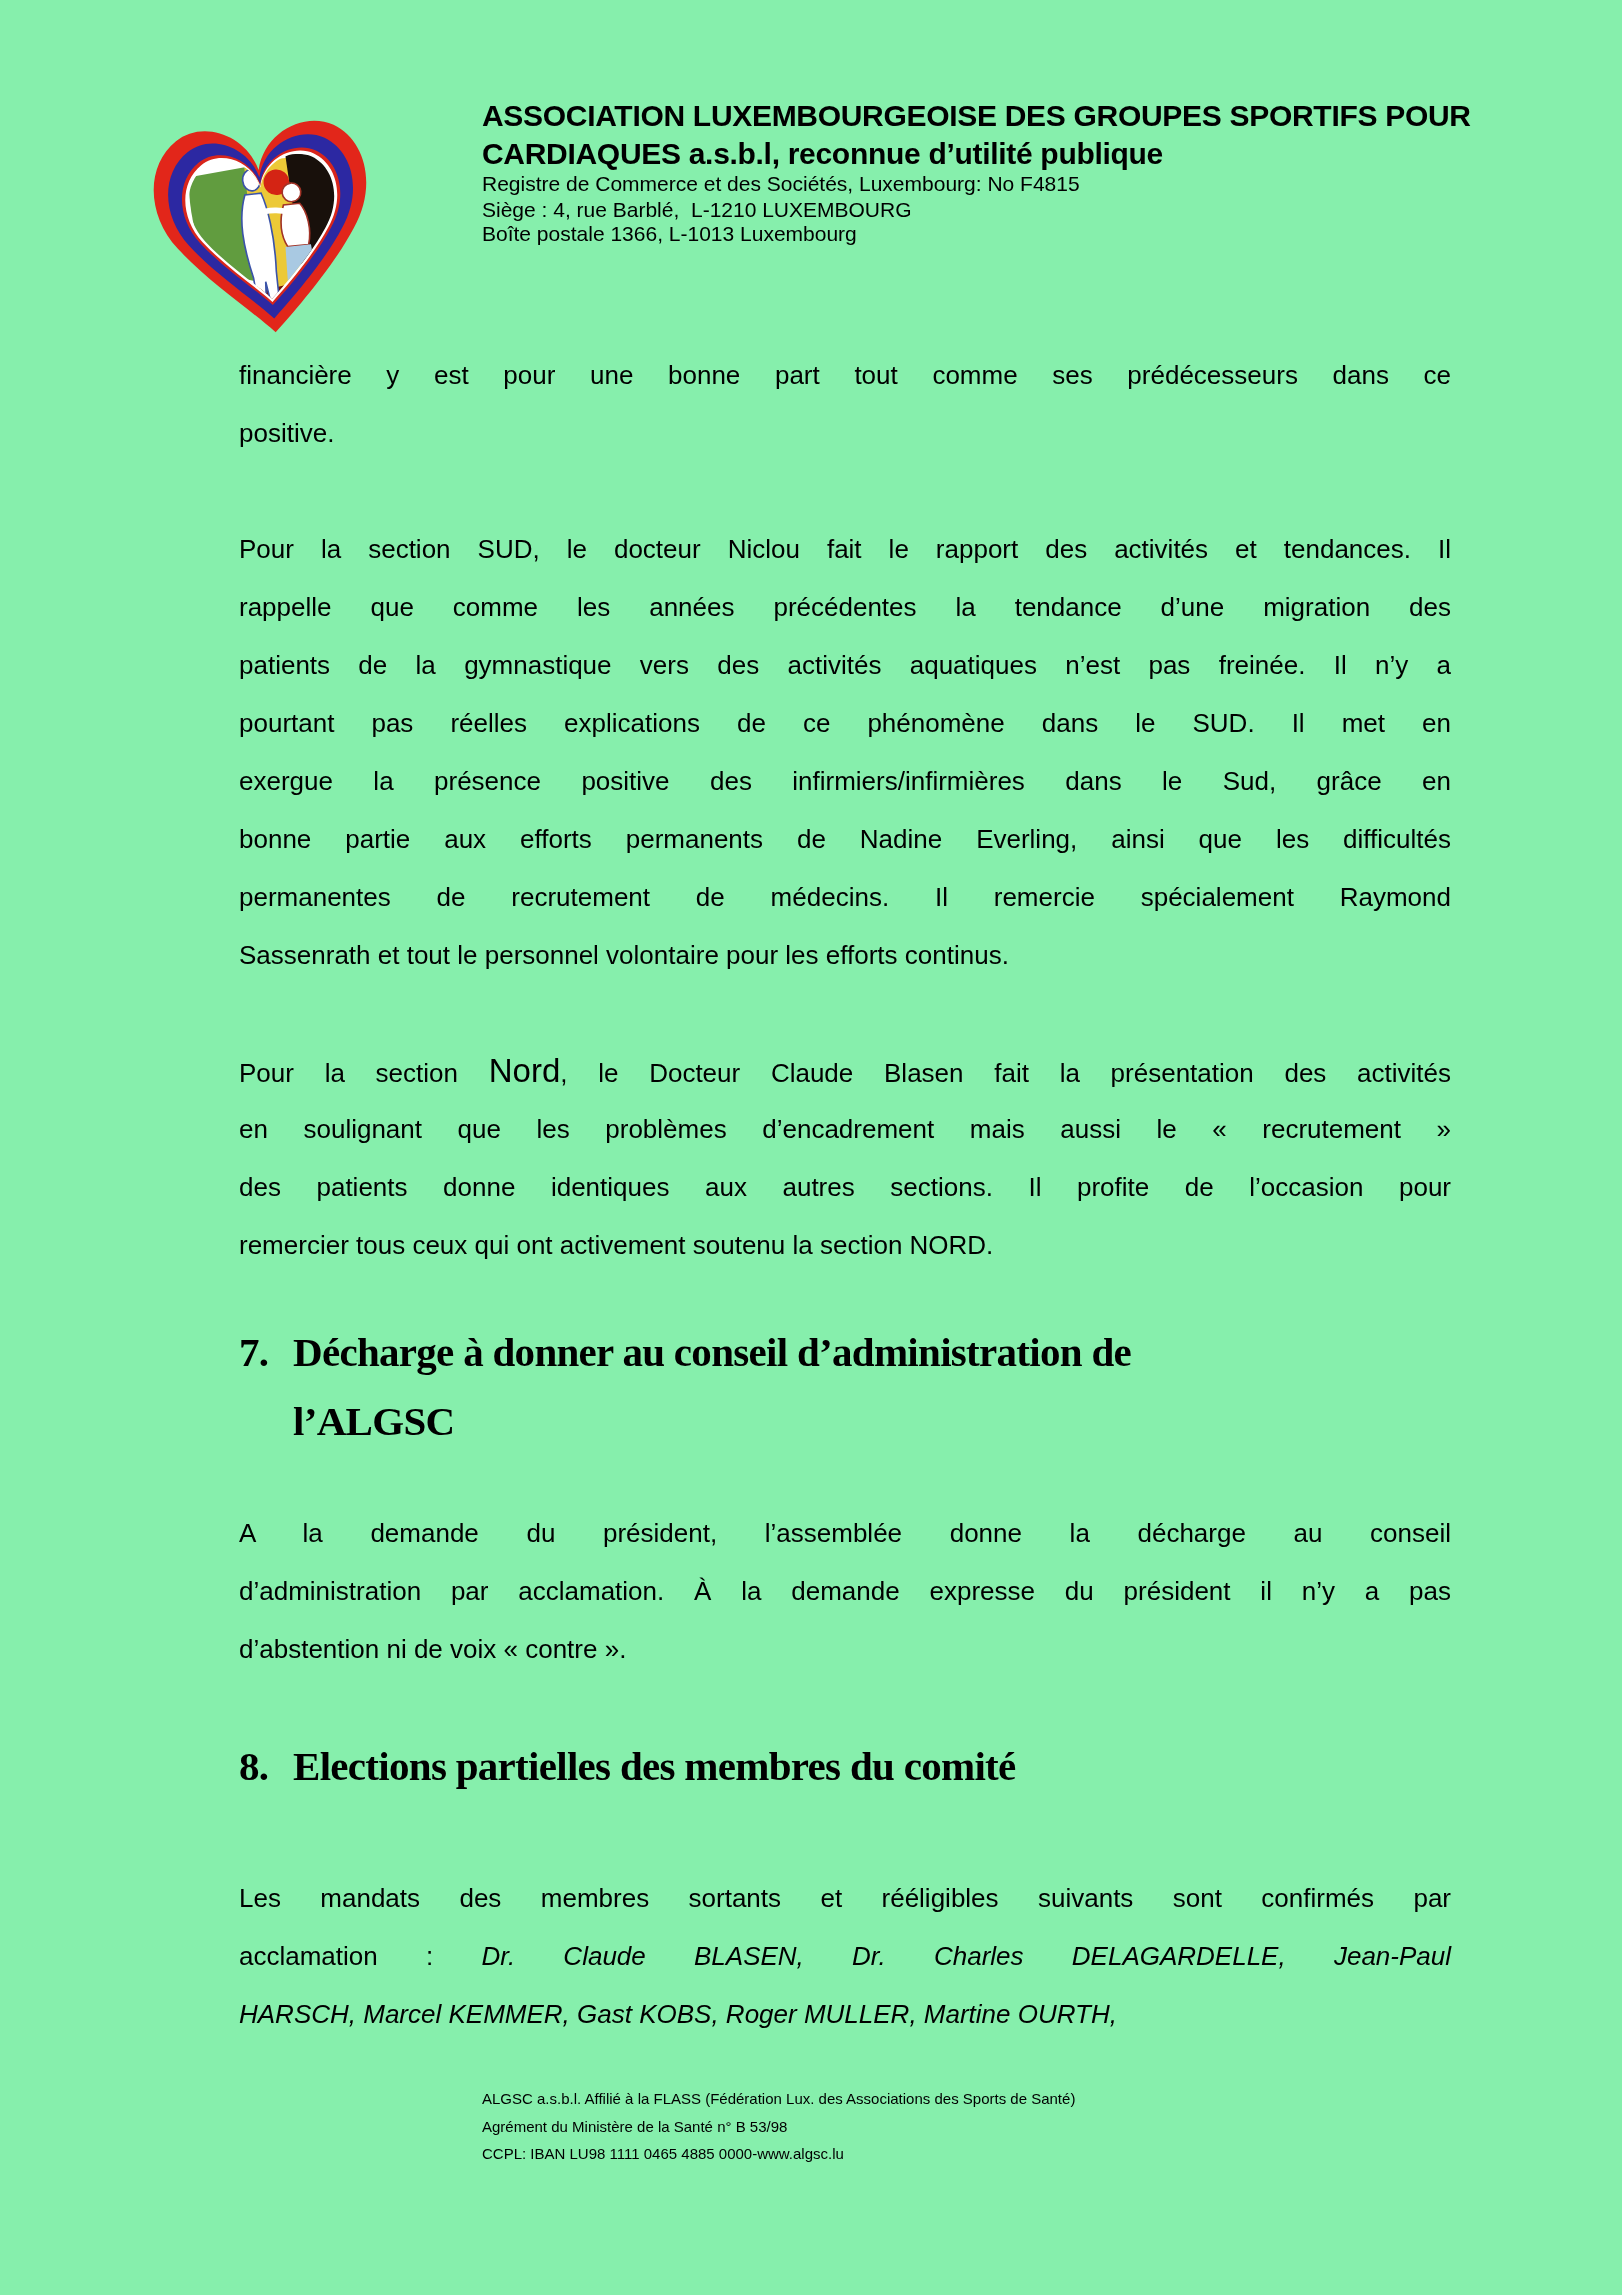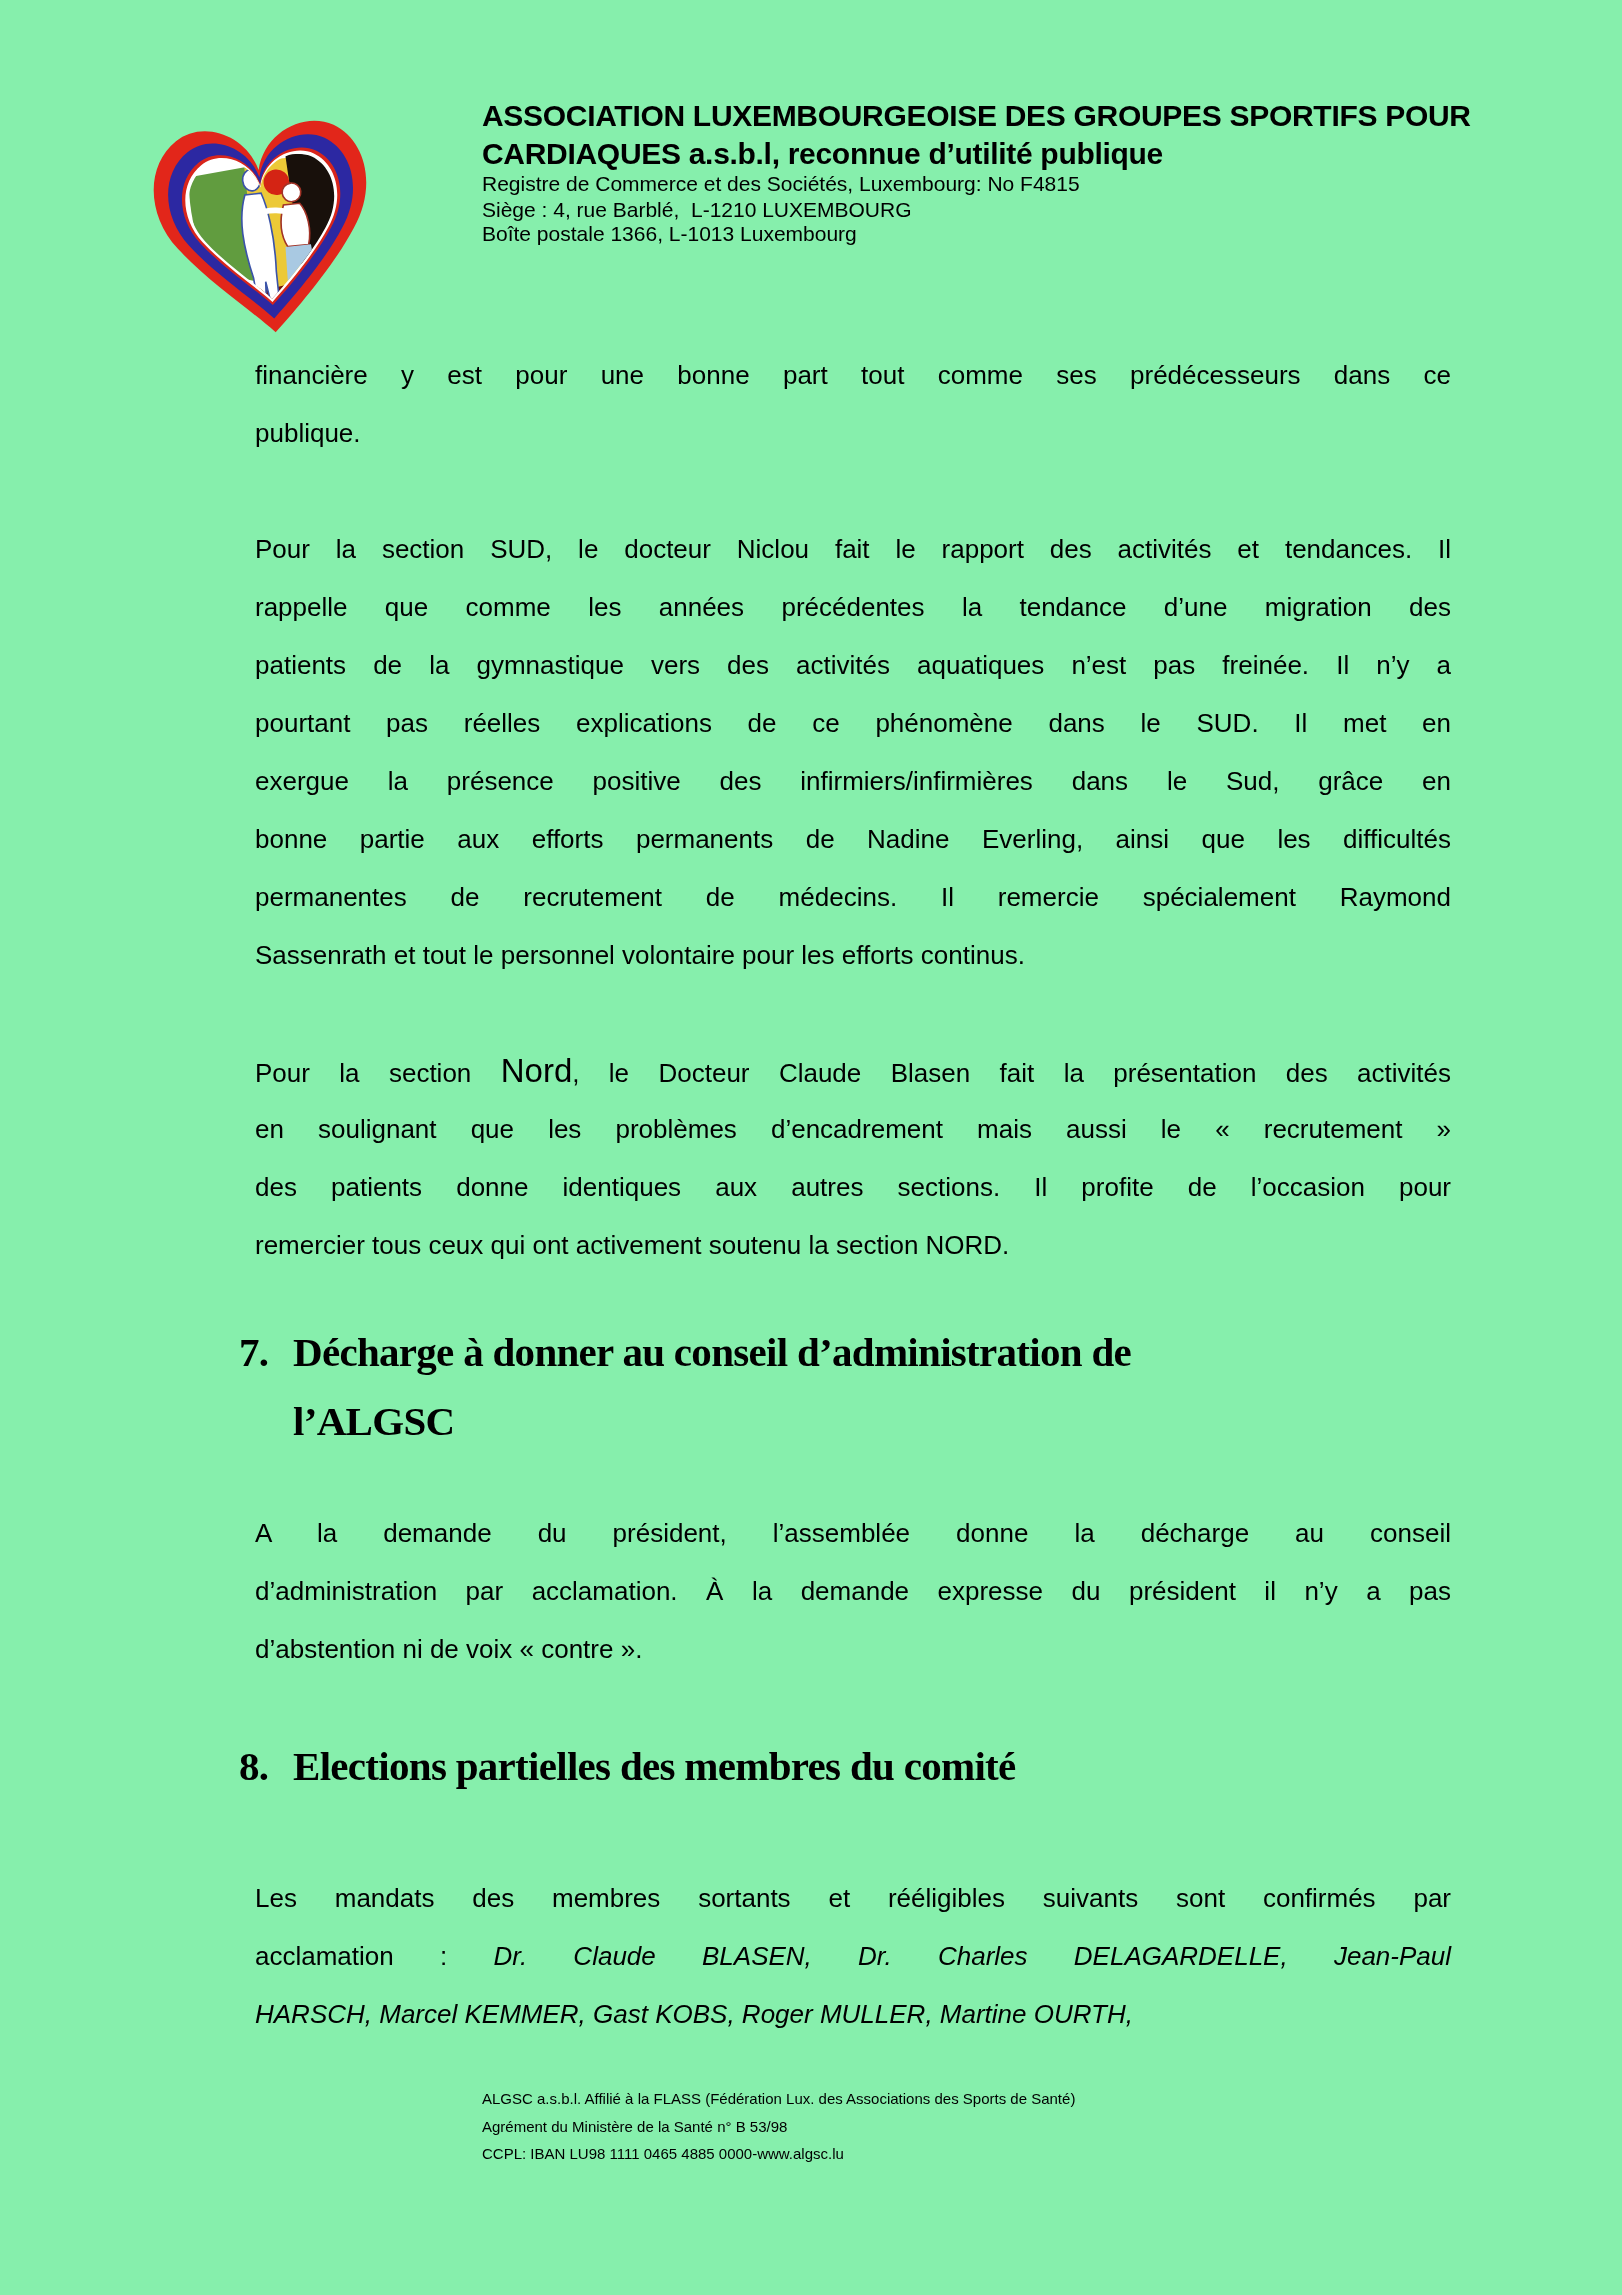--- a/index.html
+++ b/index.html
@@ -20,21 +20,21 @@
   #flow{
     position:absolute;left:239px;top:346px;width:1212px;
     font-size:26px;
   }
   .line{
     height:58px;line-height:58px;
     text-align:justify;text-align-last:justify;
     text-justify:inter-word;
   }
   .line.last{text-align:left;text-align-last:auto;}
-  .para{margin:0 0 58px 16px;}
+  .para{margin:0 0 58px 0;}
   .para.tight{margin-bottom:0;}
   .big-word{font-size:33px;}
   .ital{font-style:italic;}
   
   .heading{
     font-family:"Liberation Serif",serif;
     font-weight:bold;font-size:41px;
     letter-spacing:-0.7px;
   }
   .h-line{height:69px;line-height:69px;display:flex;}
@@ -90,21 +90,21 @@
   <div class="hdr-abs title" style="top:97px;">ASSOCIATION LUXEMBOURGEOISE DES GROUPES SPORTIFS POUR</div>
   <div class="hdr-abs title" style="top:135px;text-align:right;">CARDIAQUES a.s.b.l, reconnue d’utilité publique</div>
   <div class="hdr-abs small" style="top:171px;">Registre de Commerce et des Sociétés, Luxembourg: No F4815</div>
   <div class="hdr-abs small" style="top:197px;">Siège : 4, rue Barblé,  L-1210 LUXEMBOURG</div>
   <div class="hdr-abs small" style="top:221px;">Boîte postale 1366, L-1013 Luxembourg</div>
 
   <div id="flow">
 
     <div class="para">
       <div class="line">financière y est pour une bonne part tout comme ses prédécesseurs dans ce</div>
-      <div class="line last">publique.</div>
+      <div class="line last">positive.</div>
     </div>
 
     <div class="para">
       <div class="line">Pour la section SUD, le docteur Niclou fait le rapport des activités et tendances. Il</div>
       <div class="line">rappelle que comme les années précédentes la tendance d’une migration des</div>
       <div class="line">patients de la gymnastique vers des activités aquatiques n’est pas freinée. Il n’y a</div>
       <div class="line">pourtant pas réelles explications de ce phénomène dans le SUD. Il met en</div>
       <div class="line">exergue la présence positive des infirmiers/infirmières dans le Sud, grâce en</div>
       <div class="line">bonne partie aux efforts permanents de Nadine Everling, ainsi que les difficultés</div>
       <div class="line">permanentes de recrutement de médecins. Il remercie spécialement Raymond</div>

